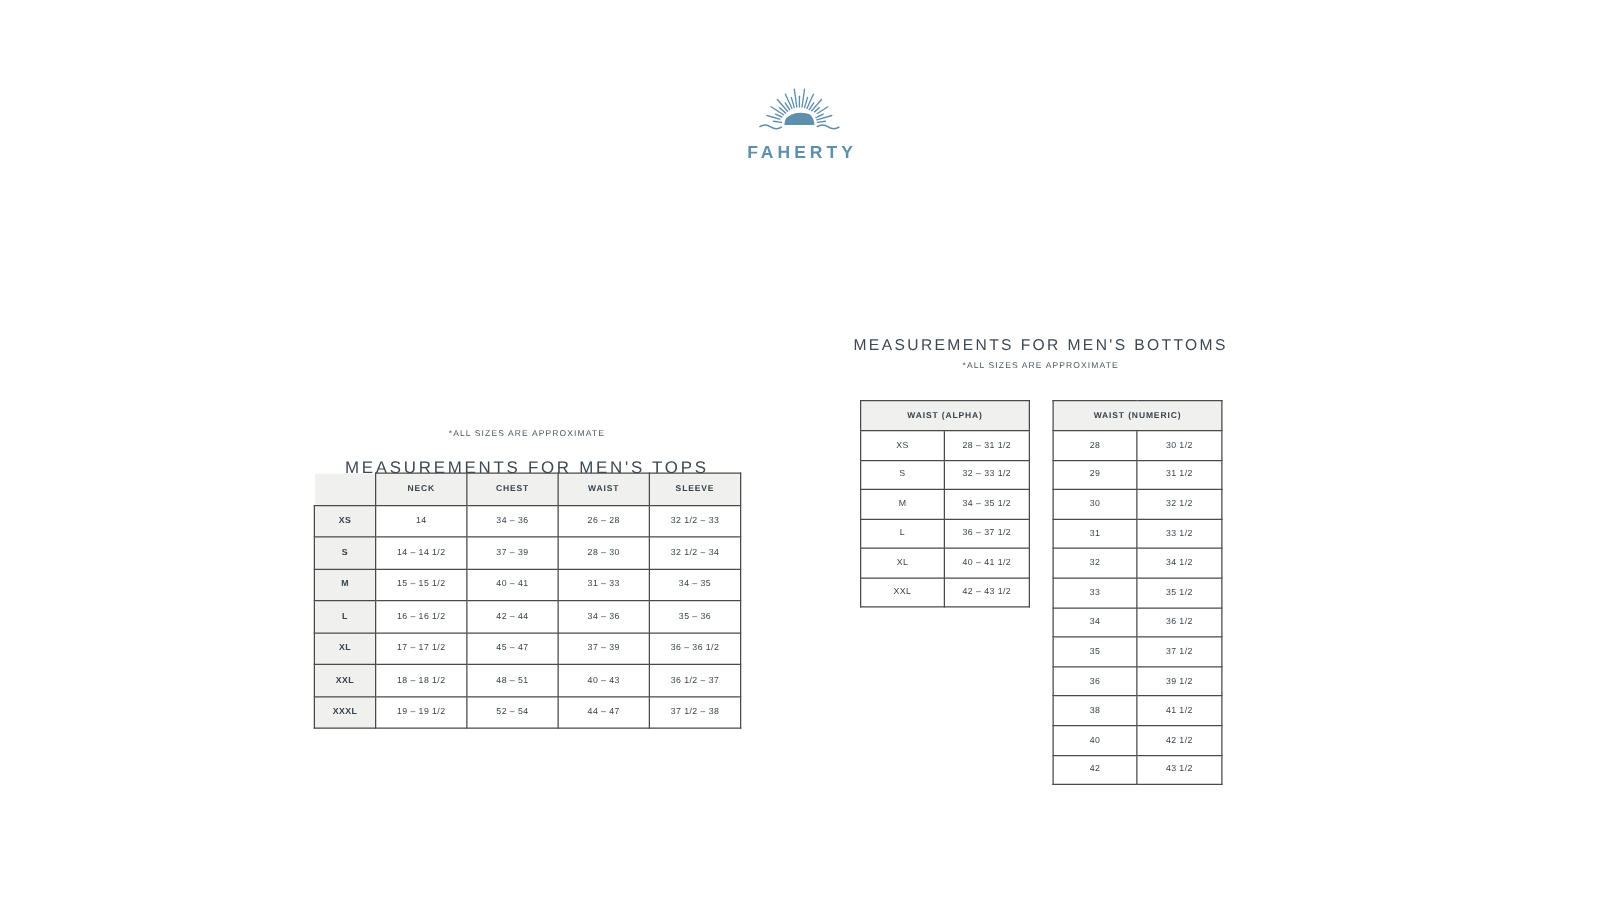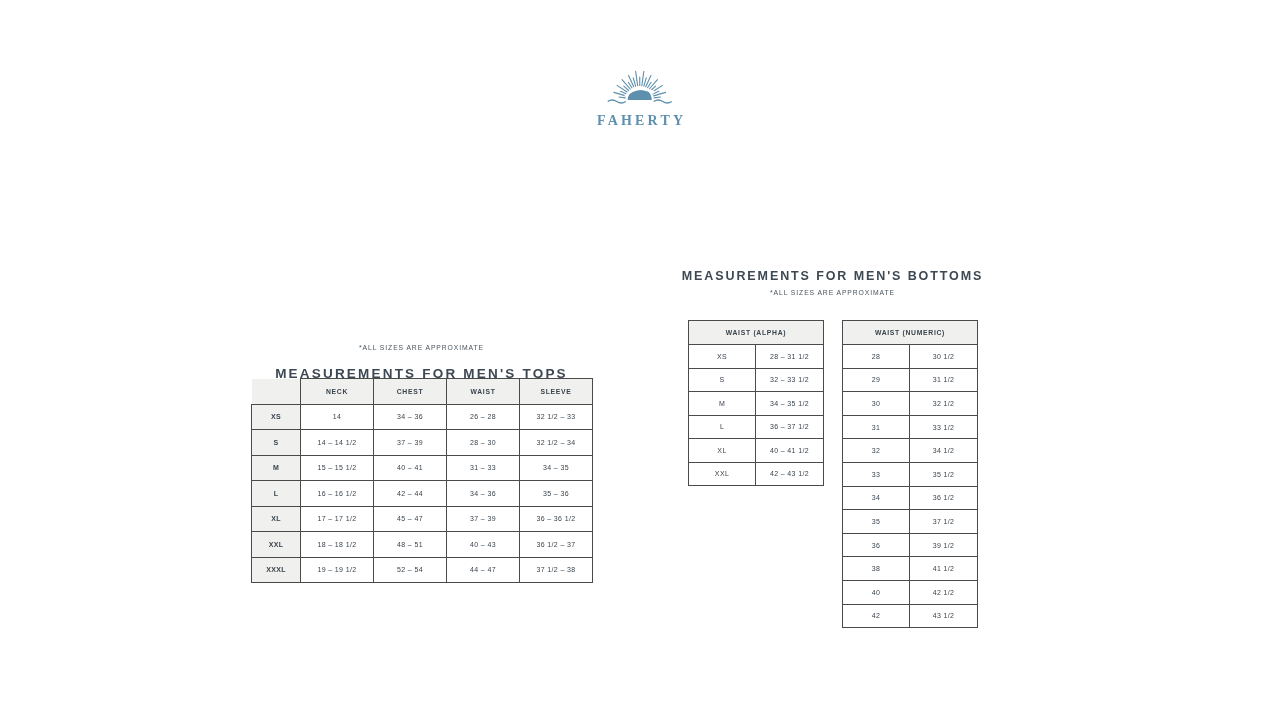--- a/index.html
+++ b/index.html
@@ -7,25 +7,25 @@
   body {
     width:1280px; height:720px; background:#ffffff; position:relative; overflow:hidden;
     font-family:"Liberation Sans", sans-serif; color:#3d4852;
   }
 
   
   .logo { position:absolute; top:66px; left:50%; transform:translateX(-50%); text-align:center; }
   .logo svg { display:block; margin:0 auto; }
   .wordmark {
     margin-top:1px; color:#5e8fad; font-size:14px; font-weight:700;
-    letter-spacing:3.2px; text-indent:3.2px;font-family:Liberation Serif, serif;
+    letter-spacing:3.2px; text-indent:3.2px;
   }
 
   
-  .sec-title { position:absolute; text-align:center; font-weight:700; color:#3d4852; }
+  .sec-title { position:absolute; text-align:center; font-weight:400; color:#3d4852; }
   .sec-sub   { position:absolute; text-align:center; font-size:6.8px; letter-spacing:0.9px; color:#4a545d; }
   .tops-title    { left:251px; top:322px; width:341px; font-size:13.5px; letter-spacing:2.2px;margin-top:44px; }
   .tops-sub      { left:251px; top:344px; width:341px; }
   .bottoms-title { left:678px; top:269px; width:309px; font-size:12.5px; letter-spacing:1.9px; }
   .bottoms-sub   { left:678px; top:289px; width:309px; }
 
   
   table {
     border-collapse:collapse; table-layout:fixed;
     font-size:7px; letter-spacing:0.35px; color:#39434c;

